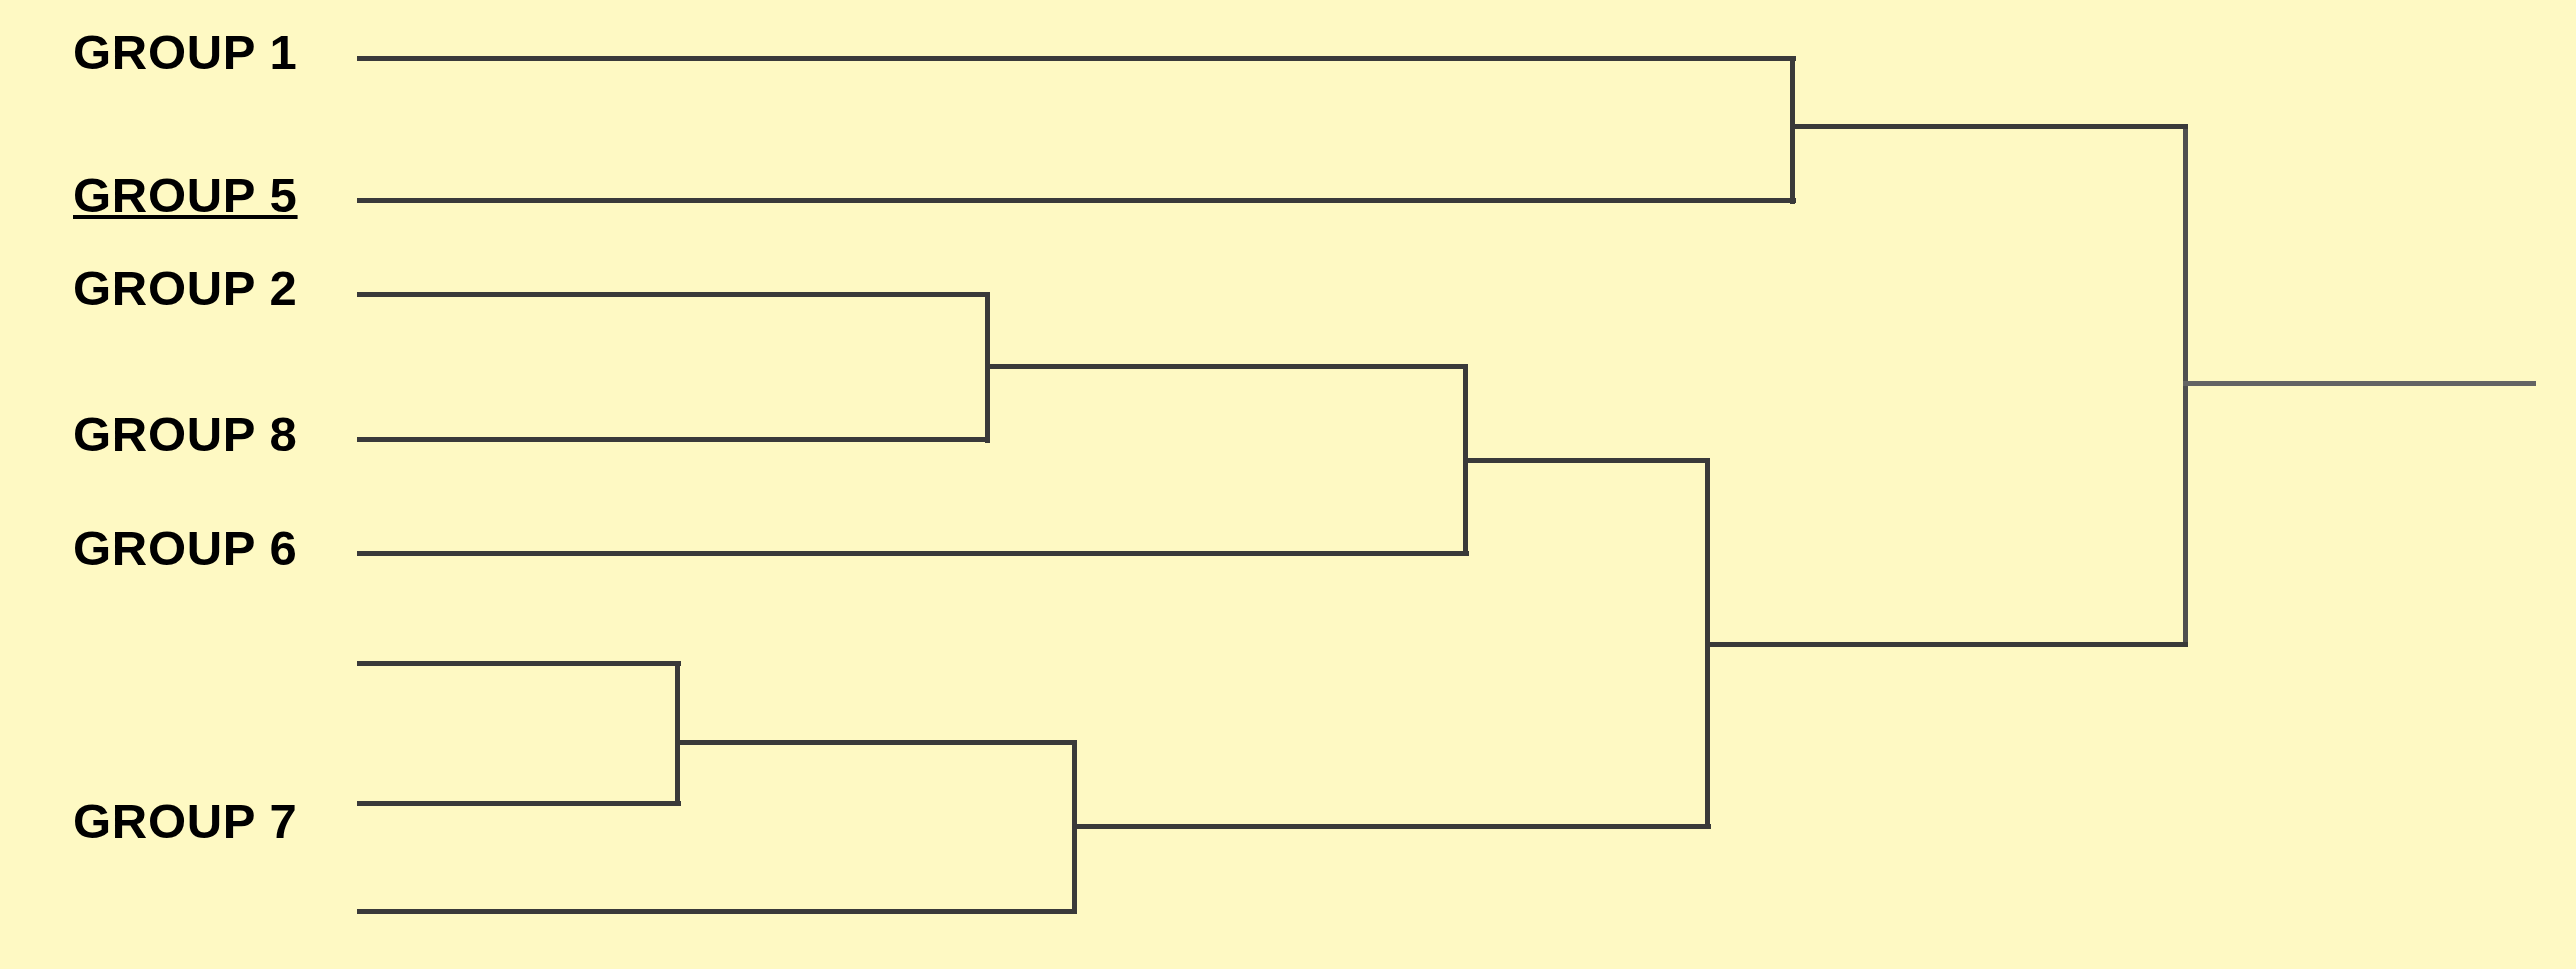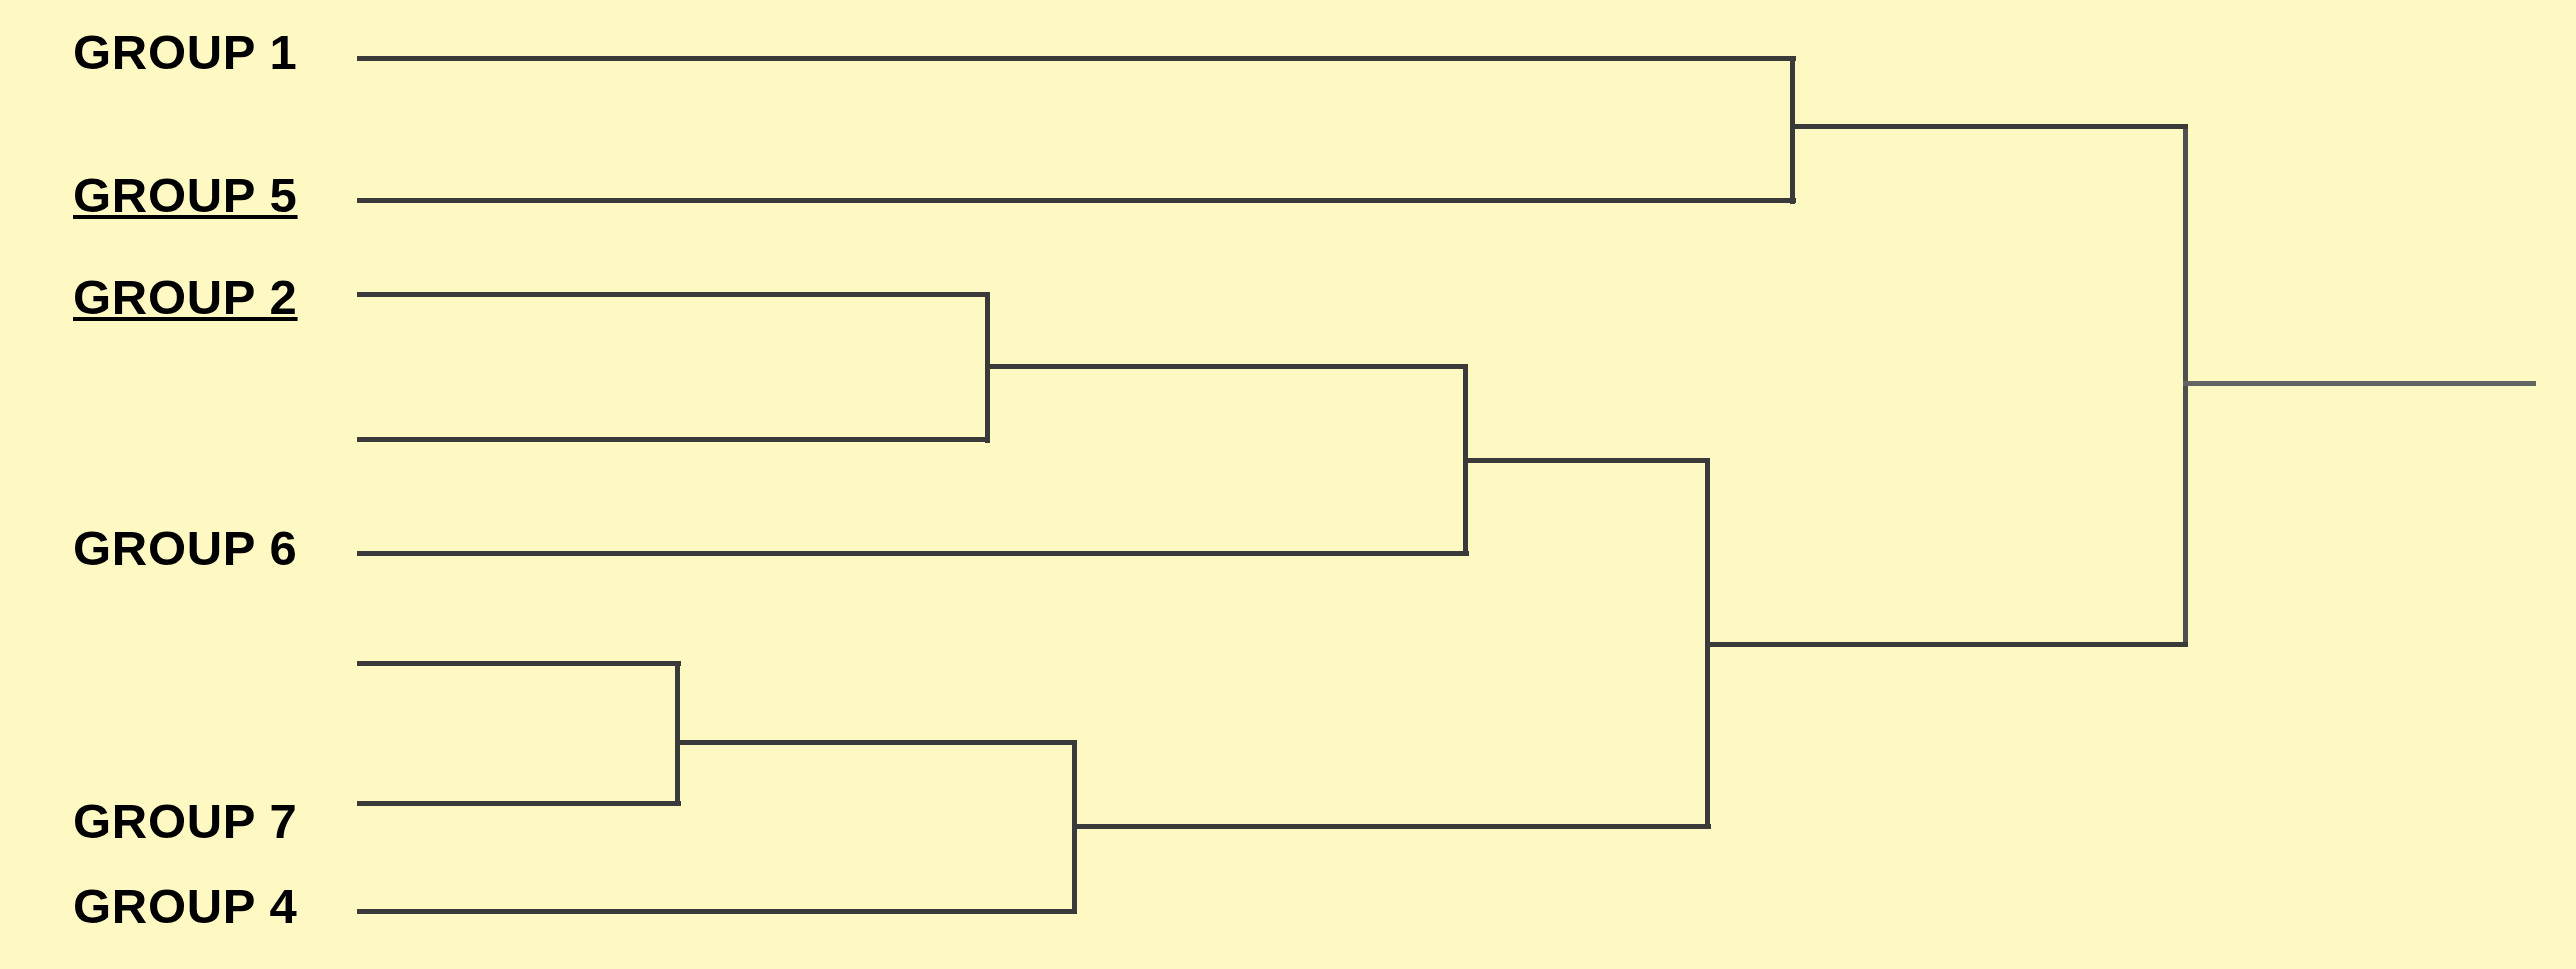--- a/index.html
+++ b/index.html
@@ -29,24 +29,24 @@
   .seg {
     position: absolute;
   }
 </style>
 </head>
 <body>
 
 <div class="dendro-canvas" style="background: #fef9c3;">
     <div class="leaf-label" style="left: 73px; top: 27px; color: rgb(0, 0, 0);">GROUP 1</div>
     <div class="leaf-label" style="left: 73px; top: 170px; color: rgb(0, 0, 0); text-decoration: underline;">GROUP 5</div>
-    <div class="leaf-label" style="left: 73px; top: 272px; color: rgb(0, 0, 0); text-decoration: underline;">GROUP 2</div>
+    <div class="leaf-label" style="left: 73px; top: 263px; color: rgb(0, 0, 0);">GROUP 2</div>
+    <div class="leaf-label" style="left: 73px; top: 409px; color: rgb(0, 0, 0);">GROUP 8</div>
     <div class="leaf-label" style="left: 73px; top: 523px; color: rgb(0, 0, 0);">GROUP 6</div>
     <div class="leaf-label" style="left: 73px; top: 796px; color: rgb(0, 0, 0);">GROUP 7</div>
-    <div class="leaf-label" style="left: 73px; top: 881px; color: rgb(0, 0, 0);">GROUP 4</div>
     <div class="seg" style="left: 357px; top: 56px; width: 1439px; height: 5.3px; background: rgb(58, 58, 58);"></div>
     <div class="seg" style="left: 357px; top: 198px; width: 1439px; height: 5.3px; background: rgb(58, 58, 58);"></div>
     <div class="seg" style="left: 357px; top: 292px; width: 633px; height: 5.3px; background: rgb(58, 58, 58);"></div>
     <div class="seg" style="left: 357px; top: 437px; width: 633px; height: 5.3px; background: rgb(58, 58, 58);"></div>
     <div class="seg" style="left: 357px; top: 551px; width: 1112px; height: 5.3px; background: rgb(58, 58, 58);"></div>
     <div class="seg" style="left: 357px; top: 661px; width: 324px; height: 5.3px; background: rgb(58, 58, 58);"></div>
     <div class="seg" style="left: 357px; top: 801px; width: 324px; height: 5.3px; background: rgb(58, 58, 58);"></div>
     <div class="seg" style="left: 357px; top: 909px; width: 720px; height: 5.3px; background: rgb(58, 58, 58);"></div>
     <div class="seg" style="left: 1790px; top: 56px; width: 5.3px; height: 148px; background: rgb(58, 58, 58);"></div>
     <div class="seg" style="left: 985px; top: 292px; width: 5.3px; height: 151px; background: rgb(58, 58, 58);"></div>

